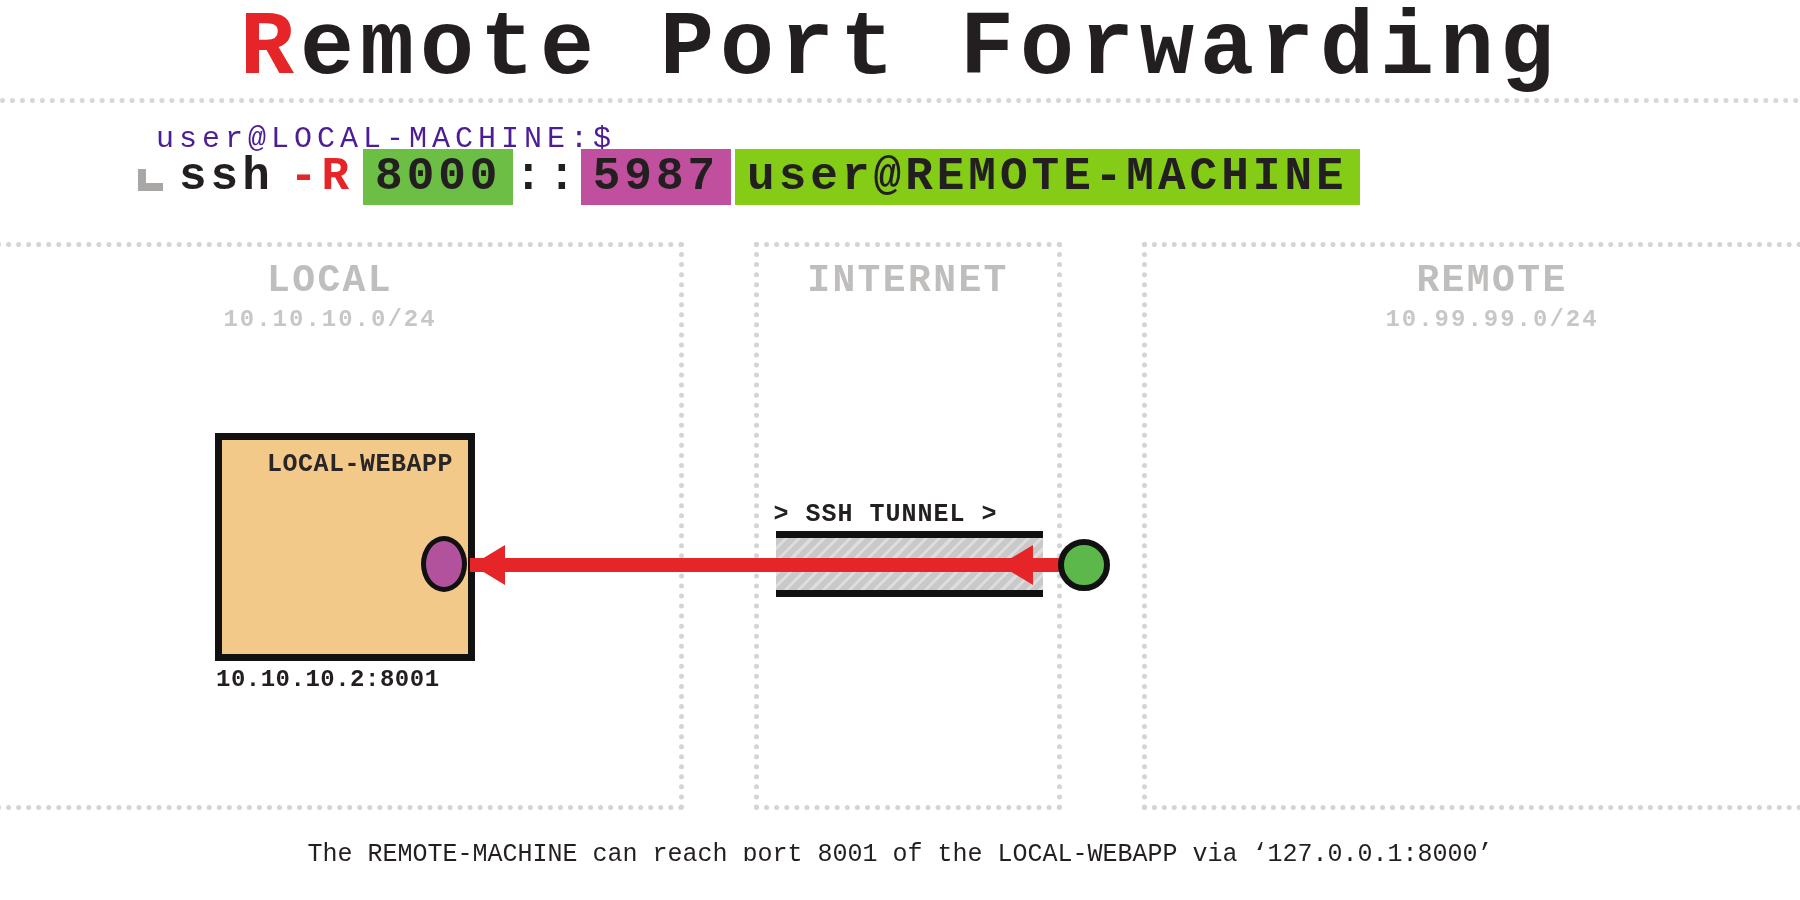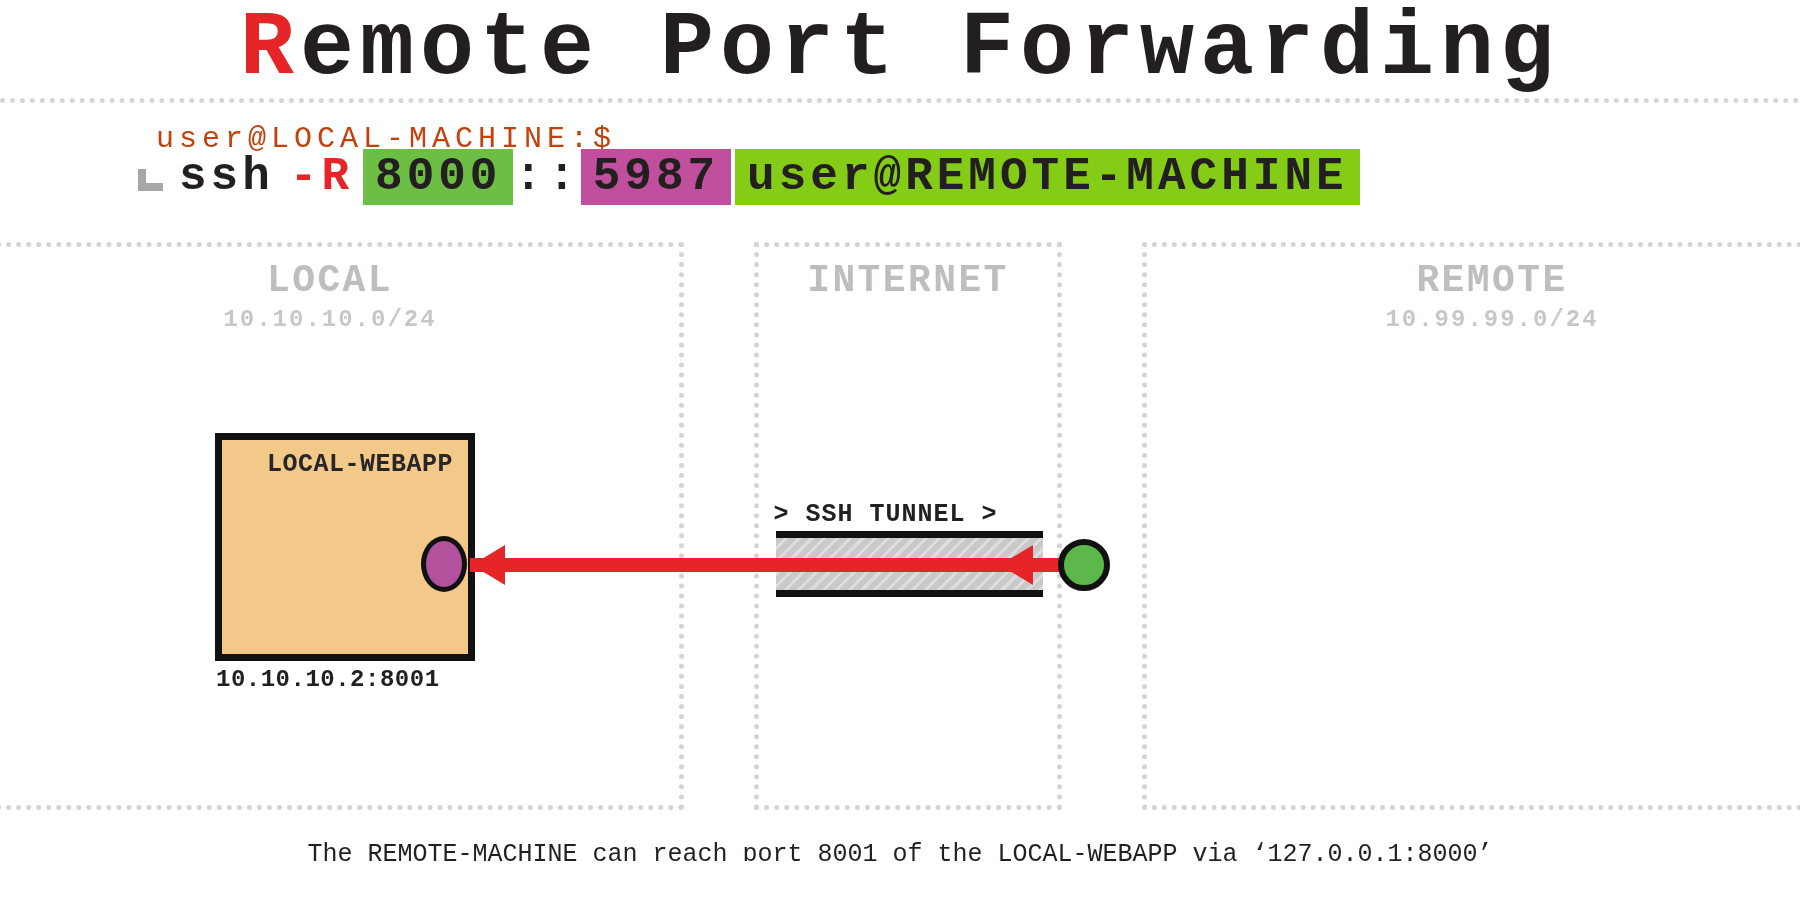--- a/index.html
+++ b/index.html
@@ -14,21 +14,21 @@
     font-size:90px;font-weight:bold;letter-spacing:6px;white-space:nowrap;
   }
   .title-r{color:#e62528;}
   .hsep{
     position:absolute;left:0;top:98px;width:1800px;height:0;
     border-top:5px dotted #d8d6d6;
   }
   
   .term-prompt{
     position:absolute;left:156px;top:122px;
-    font-size:30px;letter-spacing:5px;color:#c2410c;white-space:nowrap;
+    font-size:30px;letter-spacing:5px;color:#4c1d95;white-space:nowrap;
   }
   .term-cmd{
     position:absolute;left:138px;top:154px;height:46px;
     display:flex;align-items:center;white-space:nowrap;
     font-size:46px;font-weight:bold;letter-spacing:4px;
   }
   .ret-icon{
     width:17px;height:14px;margin:6px 16px 0 0;
     border-left:8px solid #a9a6a6;border-bottom:8px solid #a9a6a6;
   }

